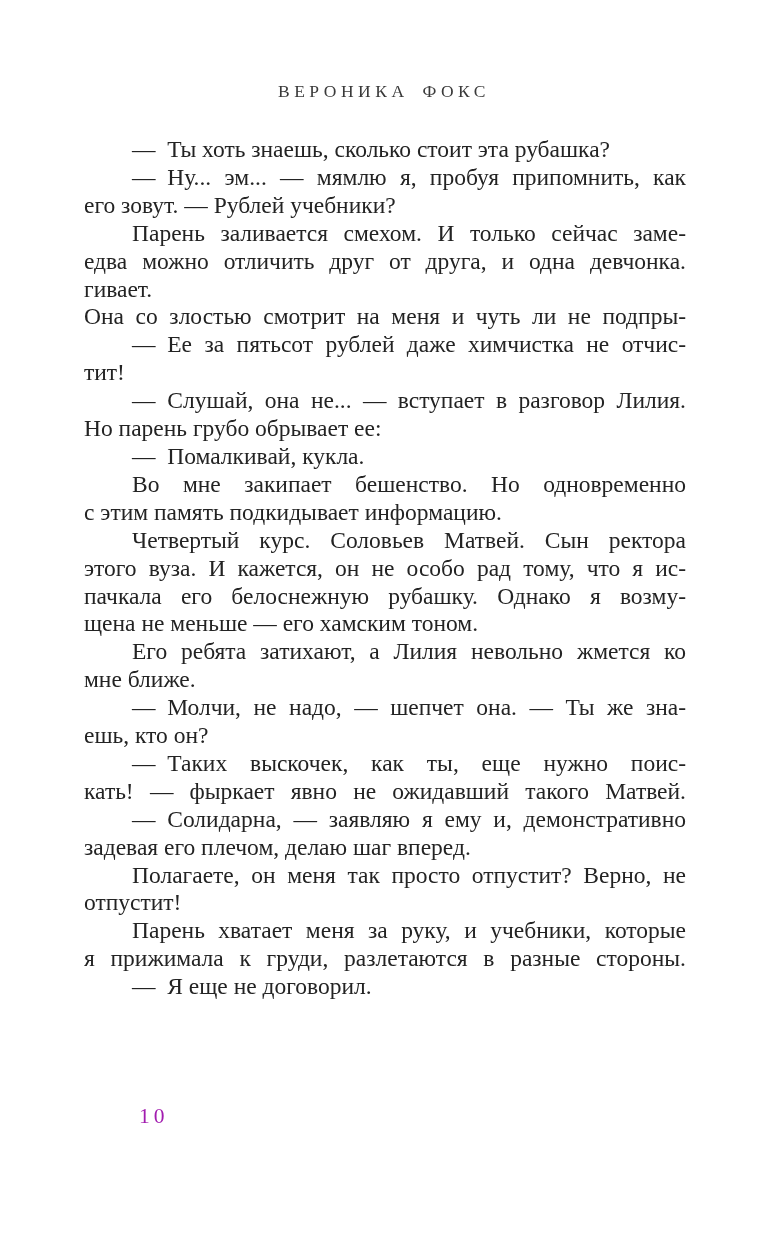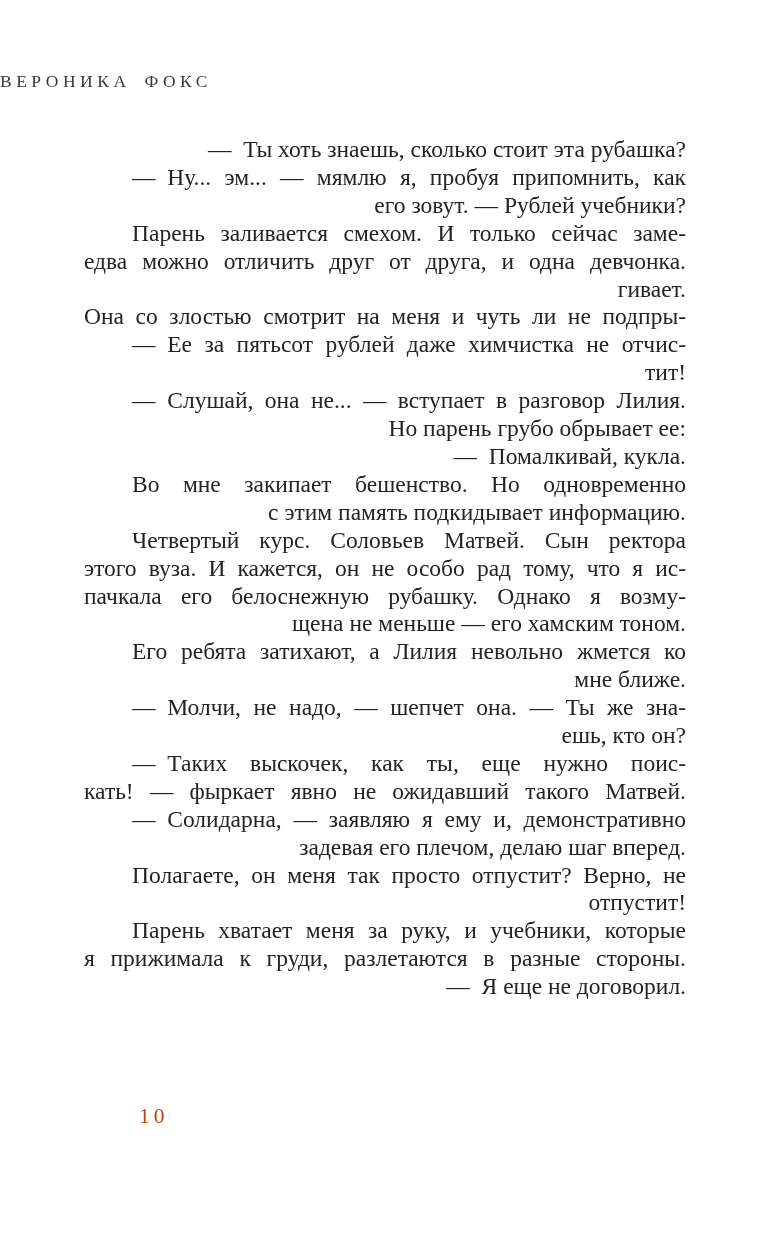--- a/index.html
+++ b/index.html
@@ -12,60 +12,60 @@
     font-family: "Liberation Serif", "DejaVu Serif", serif;
     color: #232323;
   }
   .page {
     position: absolute;
     inset: 0;
     background: #ffffff;
   }
   .running-head {
     position: absolute;
-    top: 71px;
+    top: 81px;
     left: 0;
     width: 768px;
-    text-align: left;
+    text-align: center;
     font-size: 17.5px;
     line-height: 20px;
     letter-spacing: 4.5px;
     word-spacing: 5px;
     color: #3a3a3a;
   }
   .text-block {
     position: absolute;
     top: 136px;
     left: 84px;
     width: 602px;
     font-size: 23.5px;
     line-height: 27.9px;
     color: #232323;
   }
   .line {
     white-space: nowrap;
-    text-align: right;
+    text-align: left;
   }
   .line.fill {
     white-space: normal;
     text-align: justify;
     text-align-last: justify;
     word-spacing: -1.5px; 
   }
   .line.indent {
     padding-left: 48px;
   }
   .folio {
     position: absolute;
     top: 1104px;
     left: 139px;
     font-size: 21.5px;
     line-height: 24px;
     letter-spacing: 4px;
-    color: #c2410c;
+    color: #a21caf;
   }
 </style>
 </head>
 <body>
 
 <div class="page">
   <div class="running-head">ВЕРОНИКА ФОКС</div>
 
   <div class="text-block">
       <div class="line indent">— Ты хоть знаешь, сколько стоит эта рубашка?</div>

